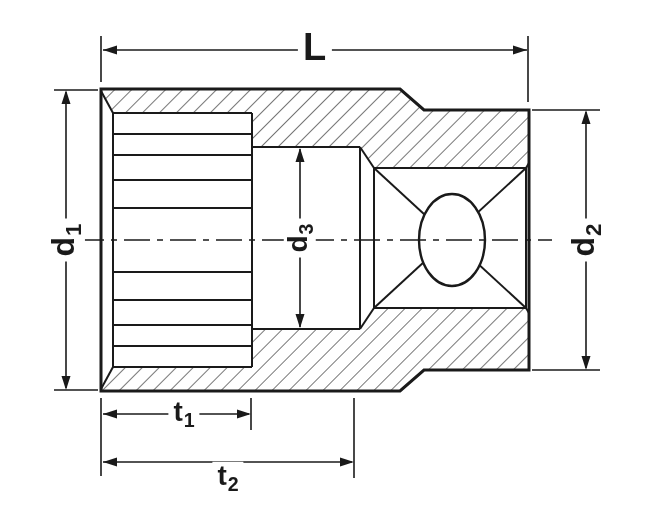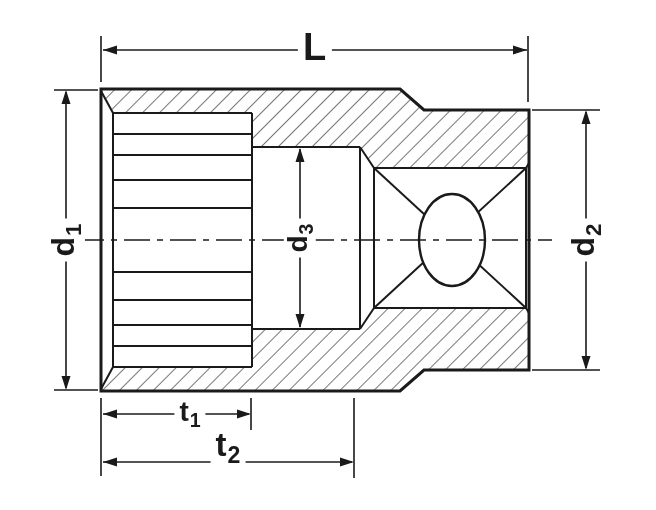--- a/index.html
+++ b/index.html
@@ -145,17 +145,17 @@
   </svg>
 
   <div class="dim-label" style="left:315px; top:50px; font-size:38px;"><span>L</span><sub></sub></div>
 
   <div class="dim-label rot" style="left:66px; top:240px; font-size:32px;"><span>d</span><sub>1</sub></div>
 
   <div class="dim-label rot" style="left:586px; top:240px; font-size:32px;"><span>d</span><sub>2</sub></div>
 
   <div class="dim-label rot" style="left:300px; top:238px; font-size:28px;"><span>d</span><sub>3</sub></div>
 
-  <div class="dim-label" style="left:190px; top:414px; font-size:28px;"><span>t</span><sub>1</sub></div>
+  <div class="dim-label" style="left:184px; top:414px; font-size:28px;"><span>t</span><sub>1</sub></div>
 
-  <div class="dim-label" style="left:228px; top:448px; font-size:33px;"><span>t</span><sub>2</sub></div>
+  <div class="dim-label" style="left:228px; top:478px; font-size:28px;"><span>t</span><sub>2</sub></div>
 
 </div>
 
 </body></html>

